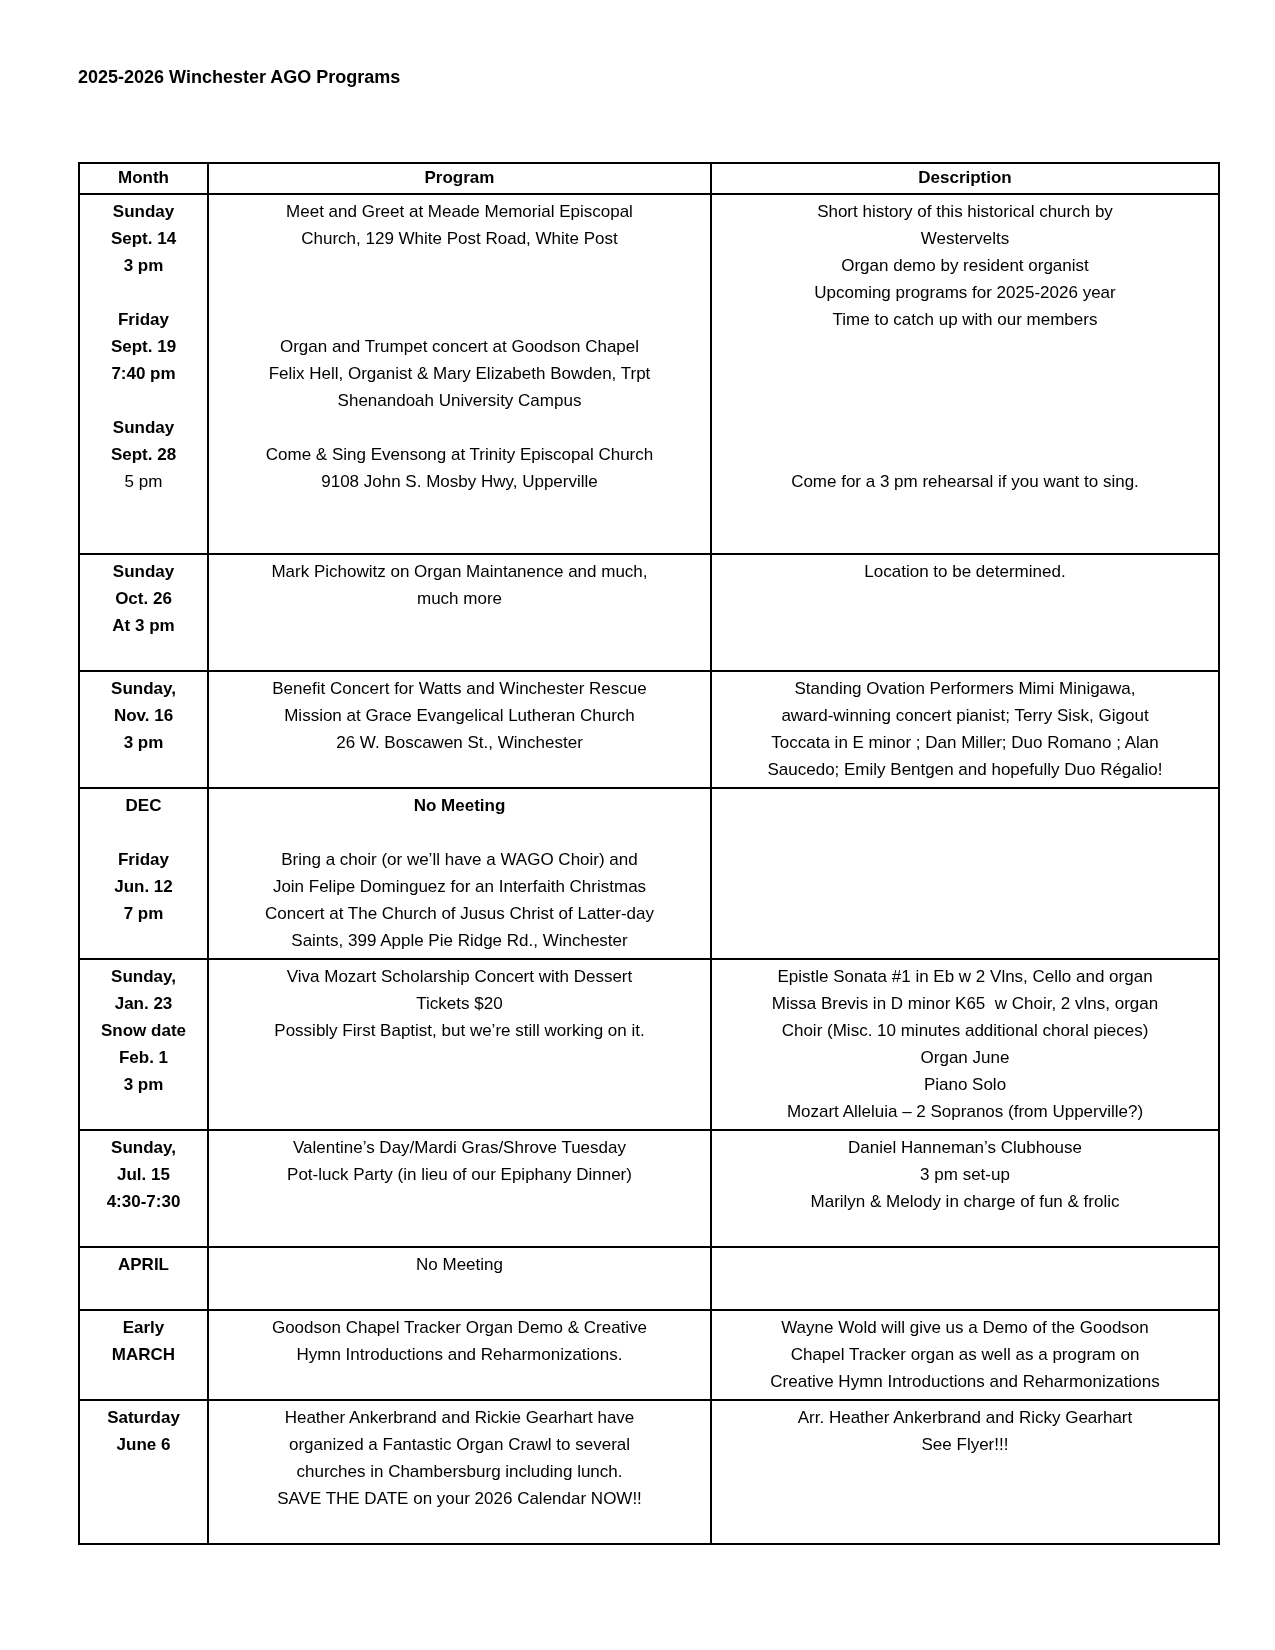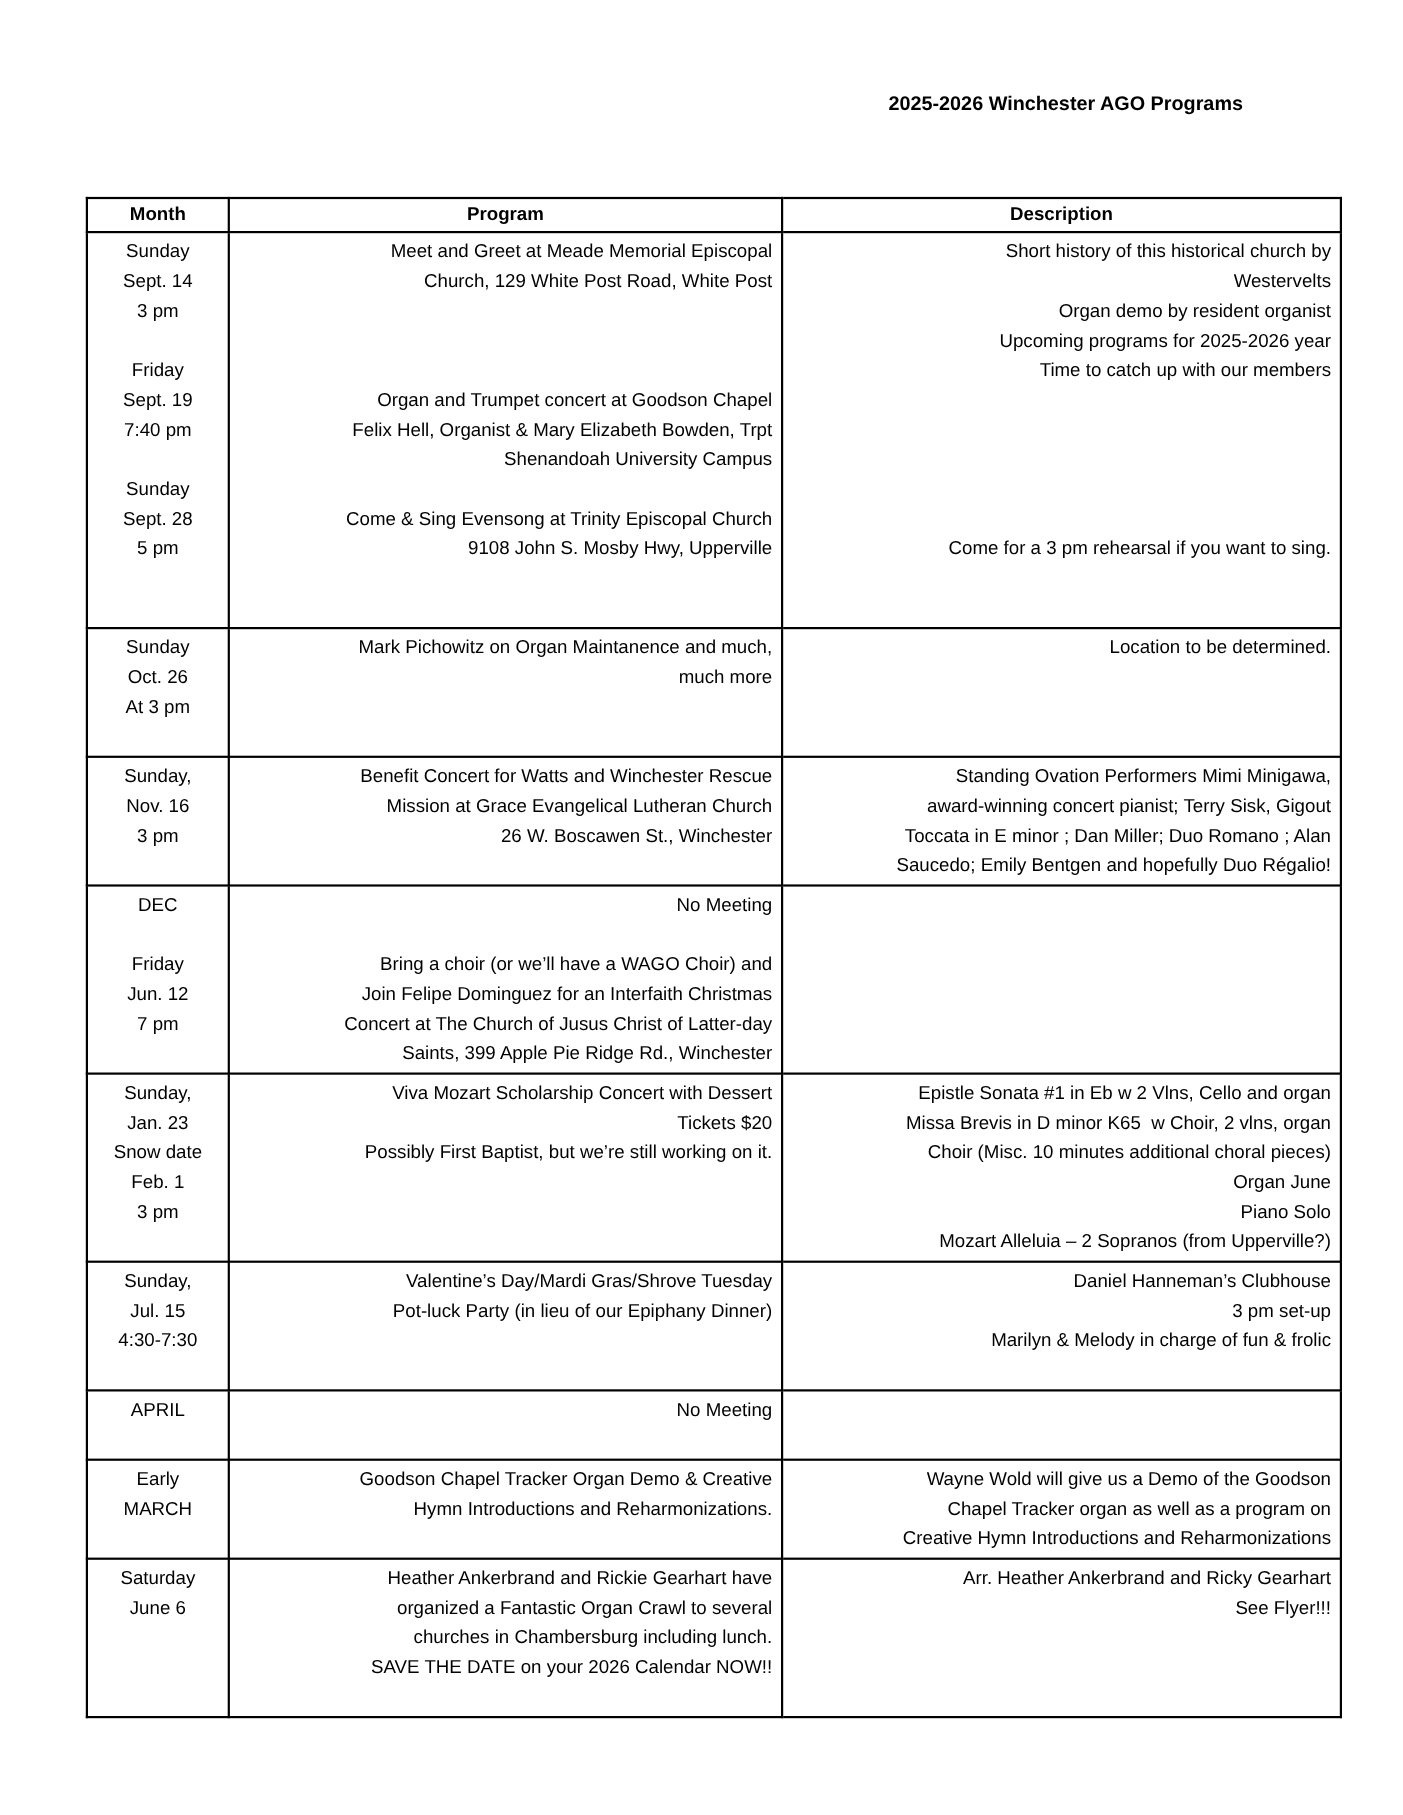--- a/index.html
+++ b/index.html
@@ -3,21 +3,21 @@
 <meta charset="utf-8">
 <style>
   html, body { margin: 0; padding: 0; background: #ffffff; }
   body {
     width: 1275px; height: 1650px;
     font-family: "Liberation Sans", sans-serif;
     color: #000;
     position: relative;
   }
   .page { padding-top: 64px; }
-  .doc-head { margin: 17px 145px 0 78px; text-align: right; }
+  .doc-head { margin: 0 145px 0 78px; text-align: left; }
   .doc-title {
     font-size: 18px; line-height: 27px; font-weight: bold;
   }
   .doc-subtitle {
     font-size: 18px; line-height: 27px; font-weight: bold;
     margin-top: 15px;
   }
   table.program-table {
     border-collapse: collapse;
     table-layout: fixed;
@@ -39,23 +39,23 @@
   th.hdr {
     font-size: 17px; line-height: 22px; font-weight: bold;
     text-align: center; padding: 2px 4px 2px 4px;
   }
   .ln {
     font-size: 17px;
     line-height: 27px;
     min-height: 27px;
     white-space: pre-wrap;
   }
-  .b { font-weight: normal; }
+  .b { font-weight: bold; }
   td.month { text-align: center; }
-  td.program, td.description { text-align: right; }
+  td.program, td.description { text-align: center; }
 </style>
 </head>
 <body>
 
 <div class="page">
   <div class="doc-head">
     <div class="doc-title">2025-2026 Winchester AGO Programs</div>
   </div>
 
   <table class="program-table">

